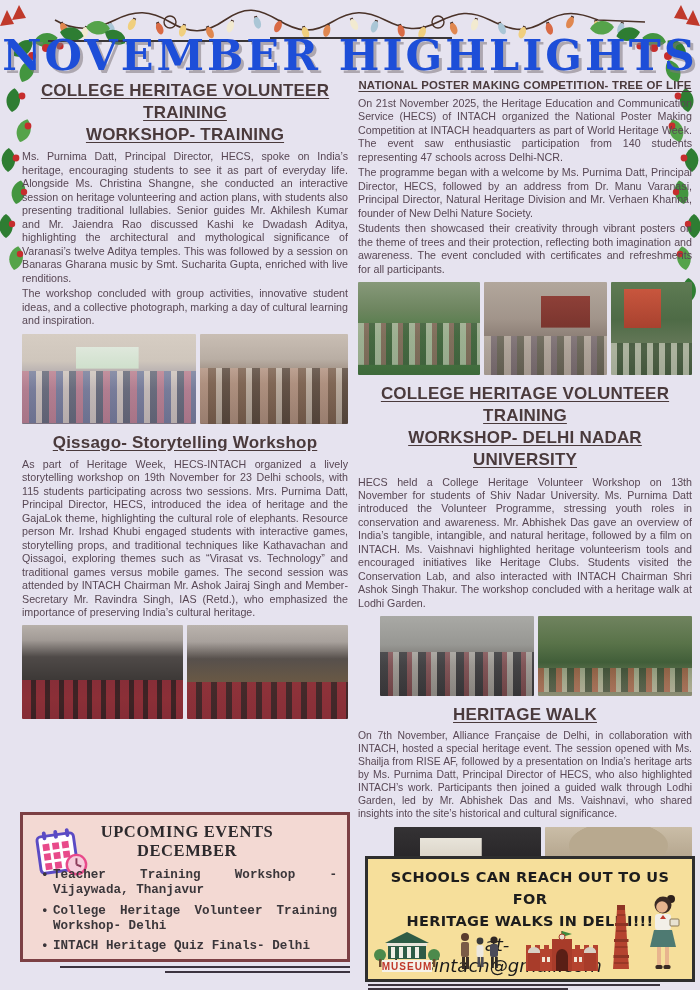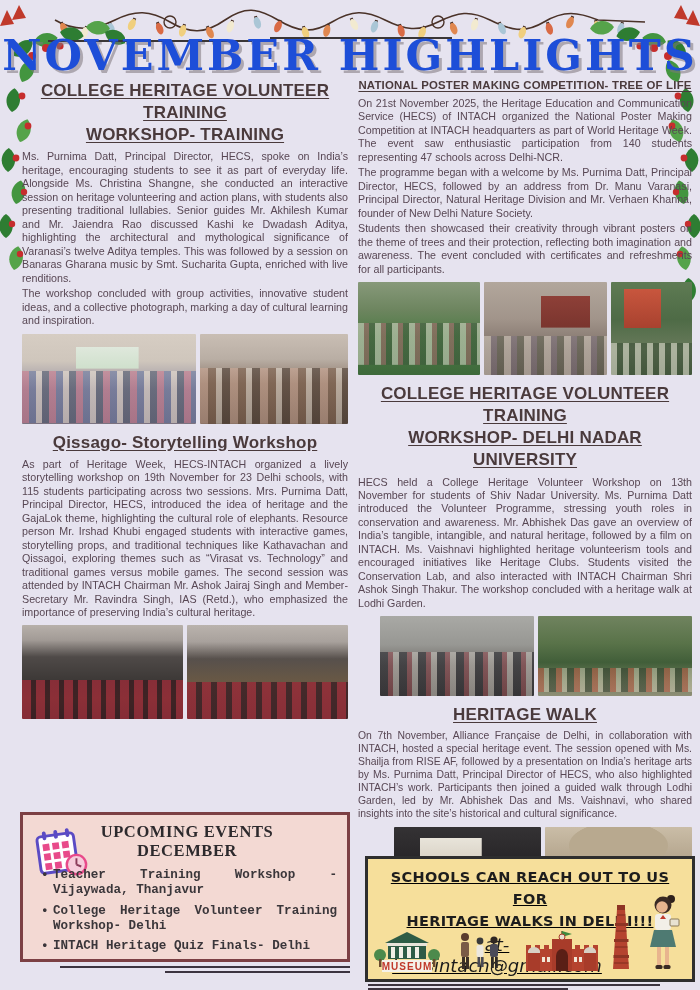--- a/index.html
+++ b/index.html
@@ -111,21 +111,21 @@
     font-weight:bold;font-size:12.6px;line-height:1.22;color:#3a363a;
     text-align:justify;
     font-family:Liberation Mono, monospace;
   }
   .events-list li::before{content:"•";position:absolute;left:4px;color:#3a363a;}
   .dbl-line{position:absolute;height:2px;background:#3c3440;z-index:6;}
   
   .contact-box{
     position:absolute;left:365px;top:856px;width:330px;height:126px;z-index:5;
     background:#f6df9b;border:3px solid #2e2e2e;box-sizing:border-box;
-    padding:8px 6px 4px 6px;overflow:hidden;text-decoration:underline;
+    padding:8px 6px 4px 6px;overflow:hidden;
   }
   .contact-line{
     text-align:center;font-weight:bold;color:#1d1d1d;
     font-family:"DejaVu Sans",sans-serif;font-size:14.5px;line-height:1.5;
     letter-spacing:.3px;margin:0;
   }
   .contact-email{
     text-align:center;font-style:italic;font-size:18px;color:#1a1a1a;
     font-family:"DejaVu Sans",sans-serif;margin:2px 76px 0 10px;
   }

